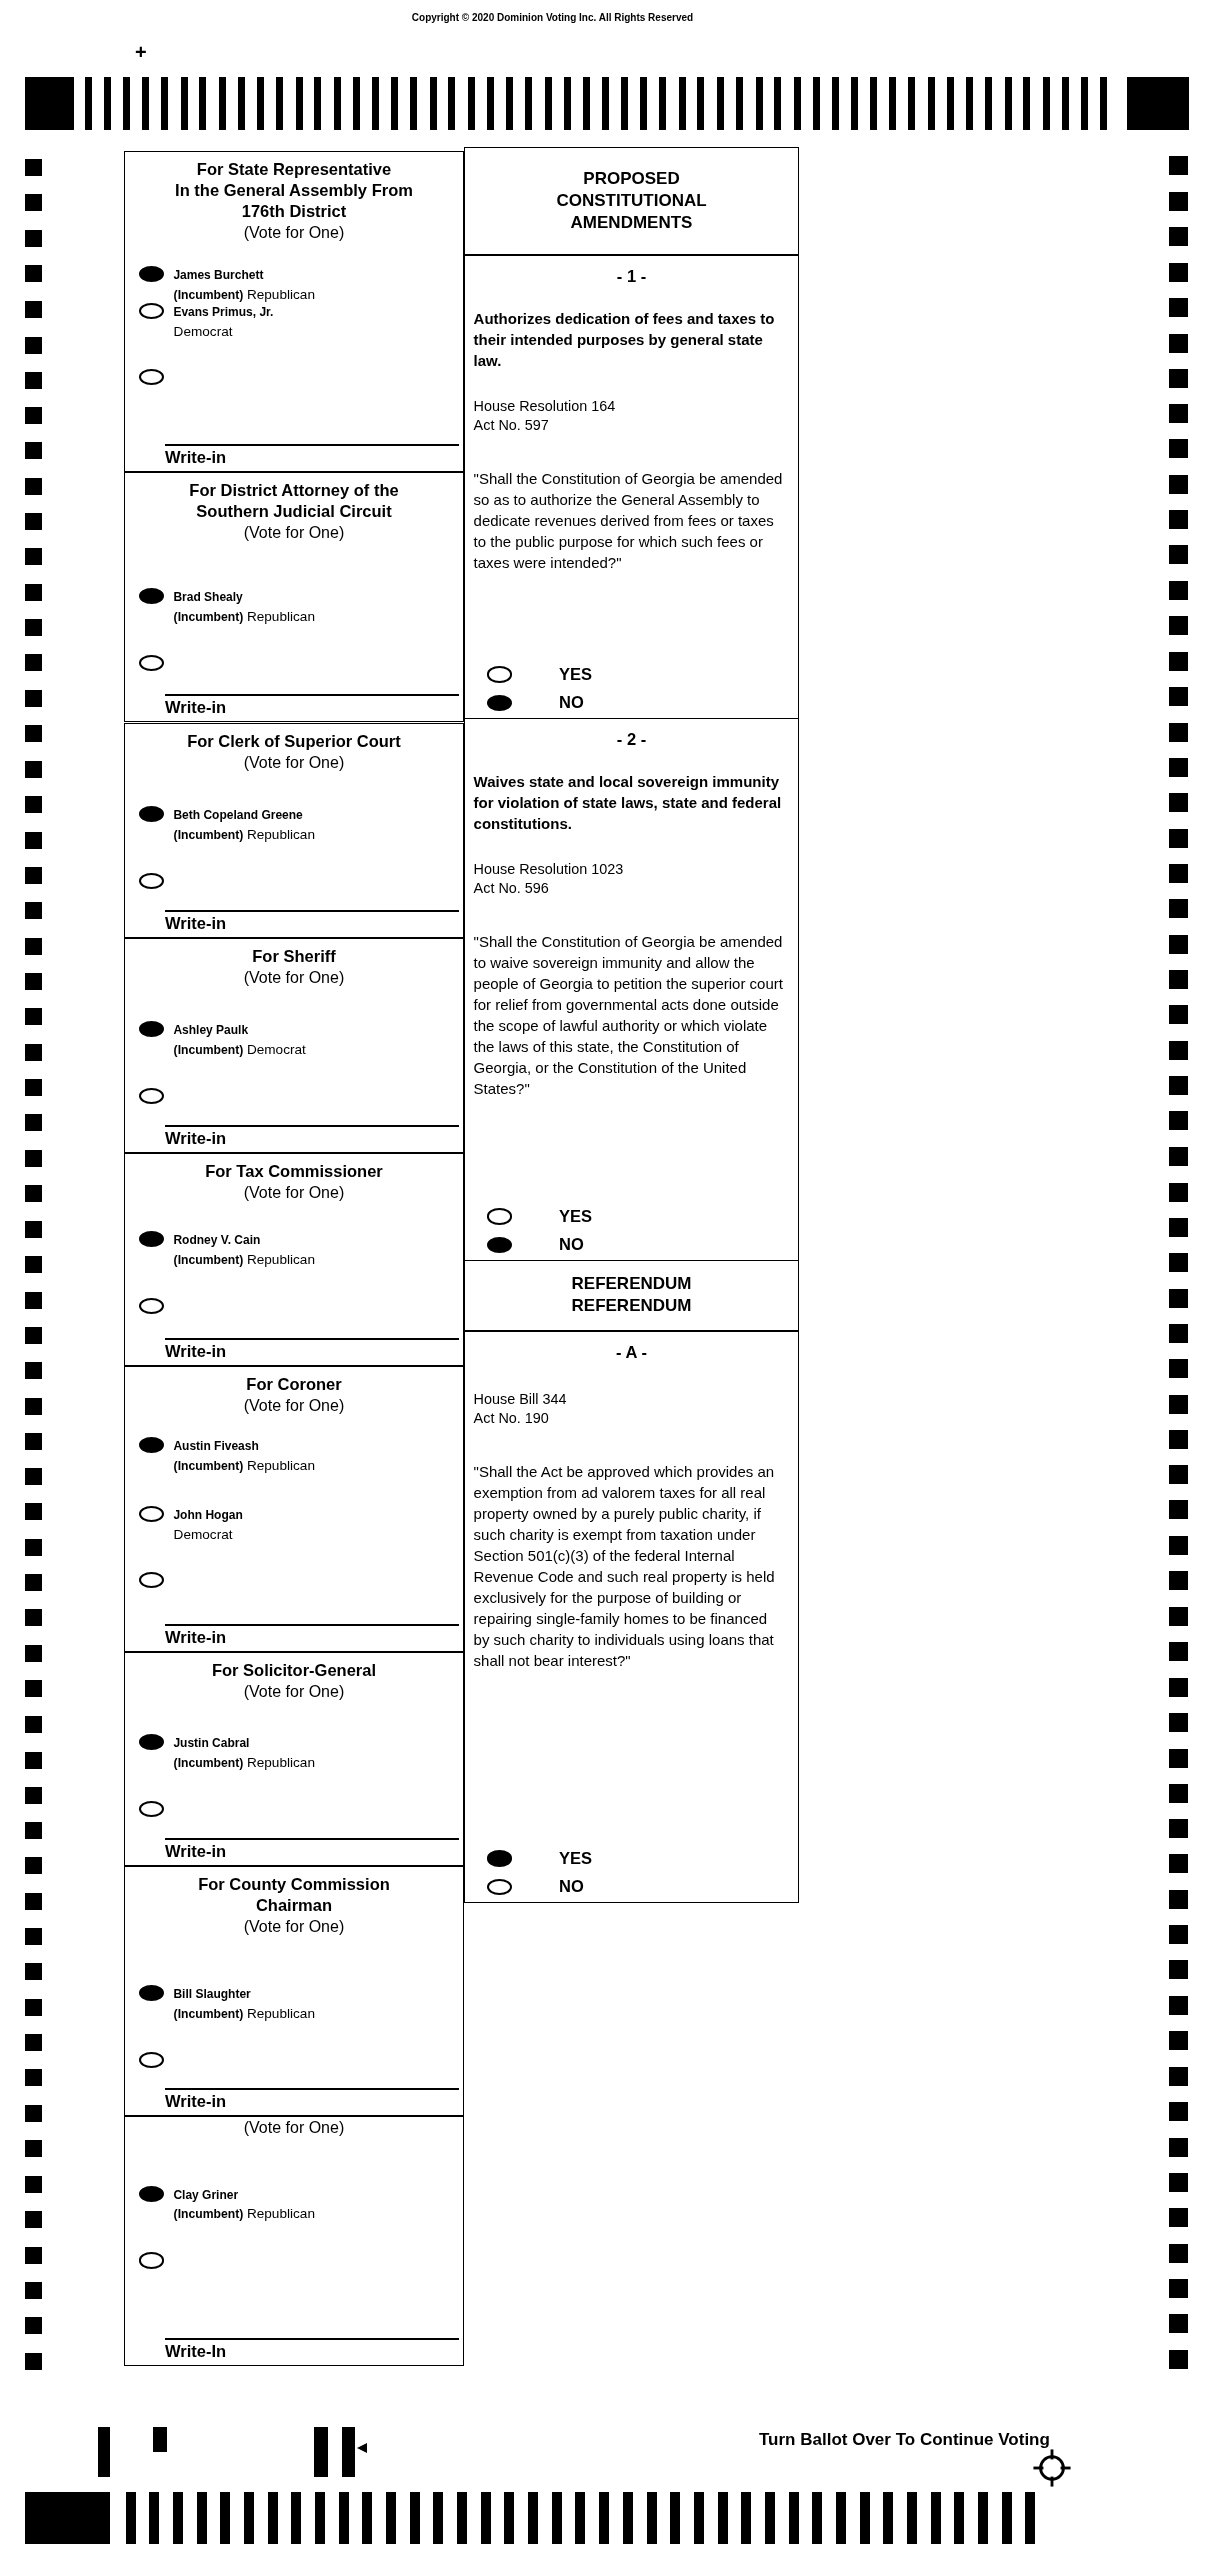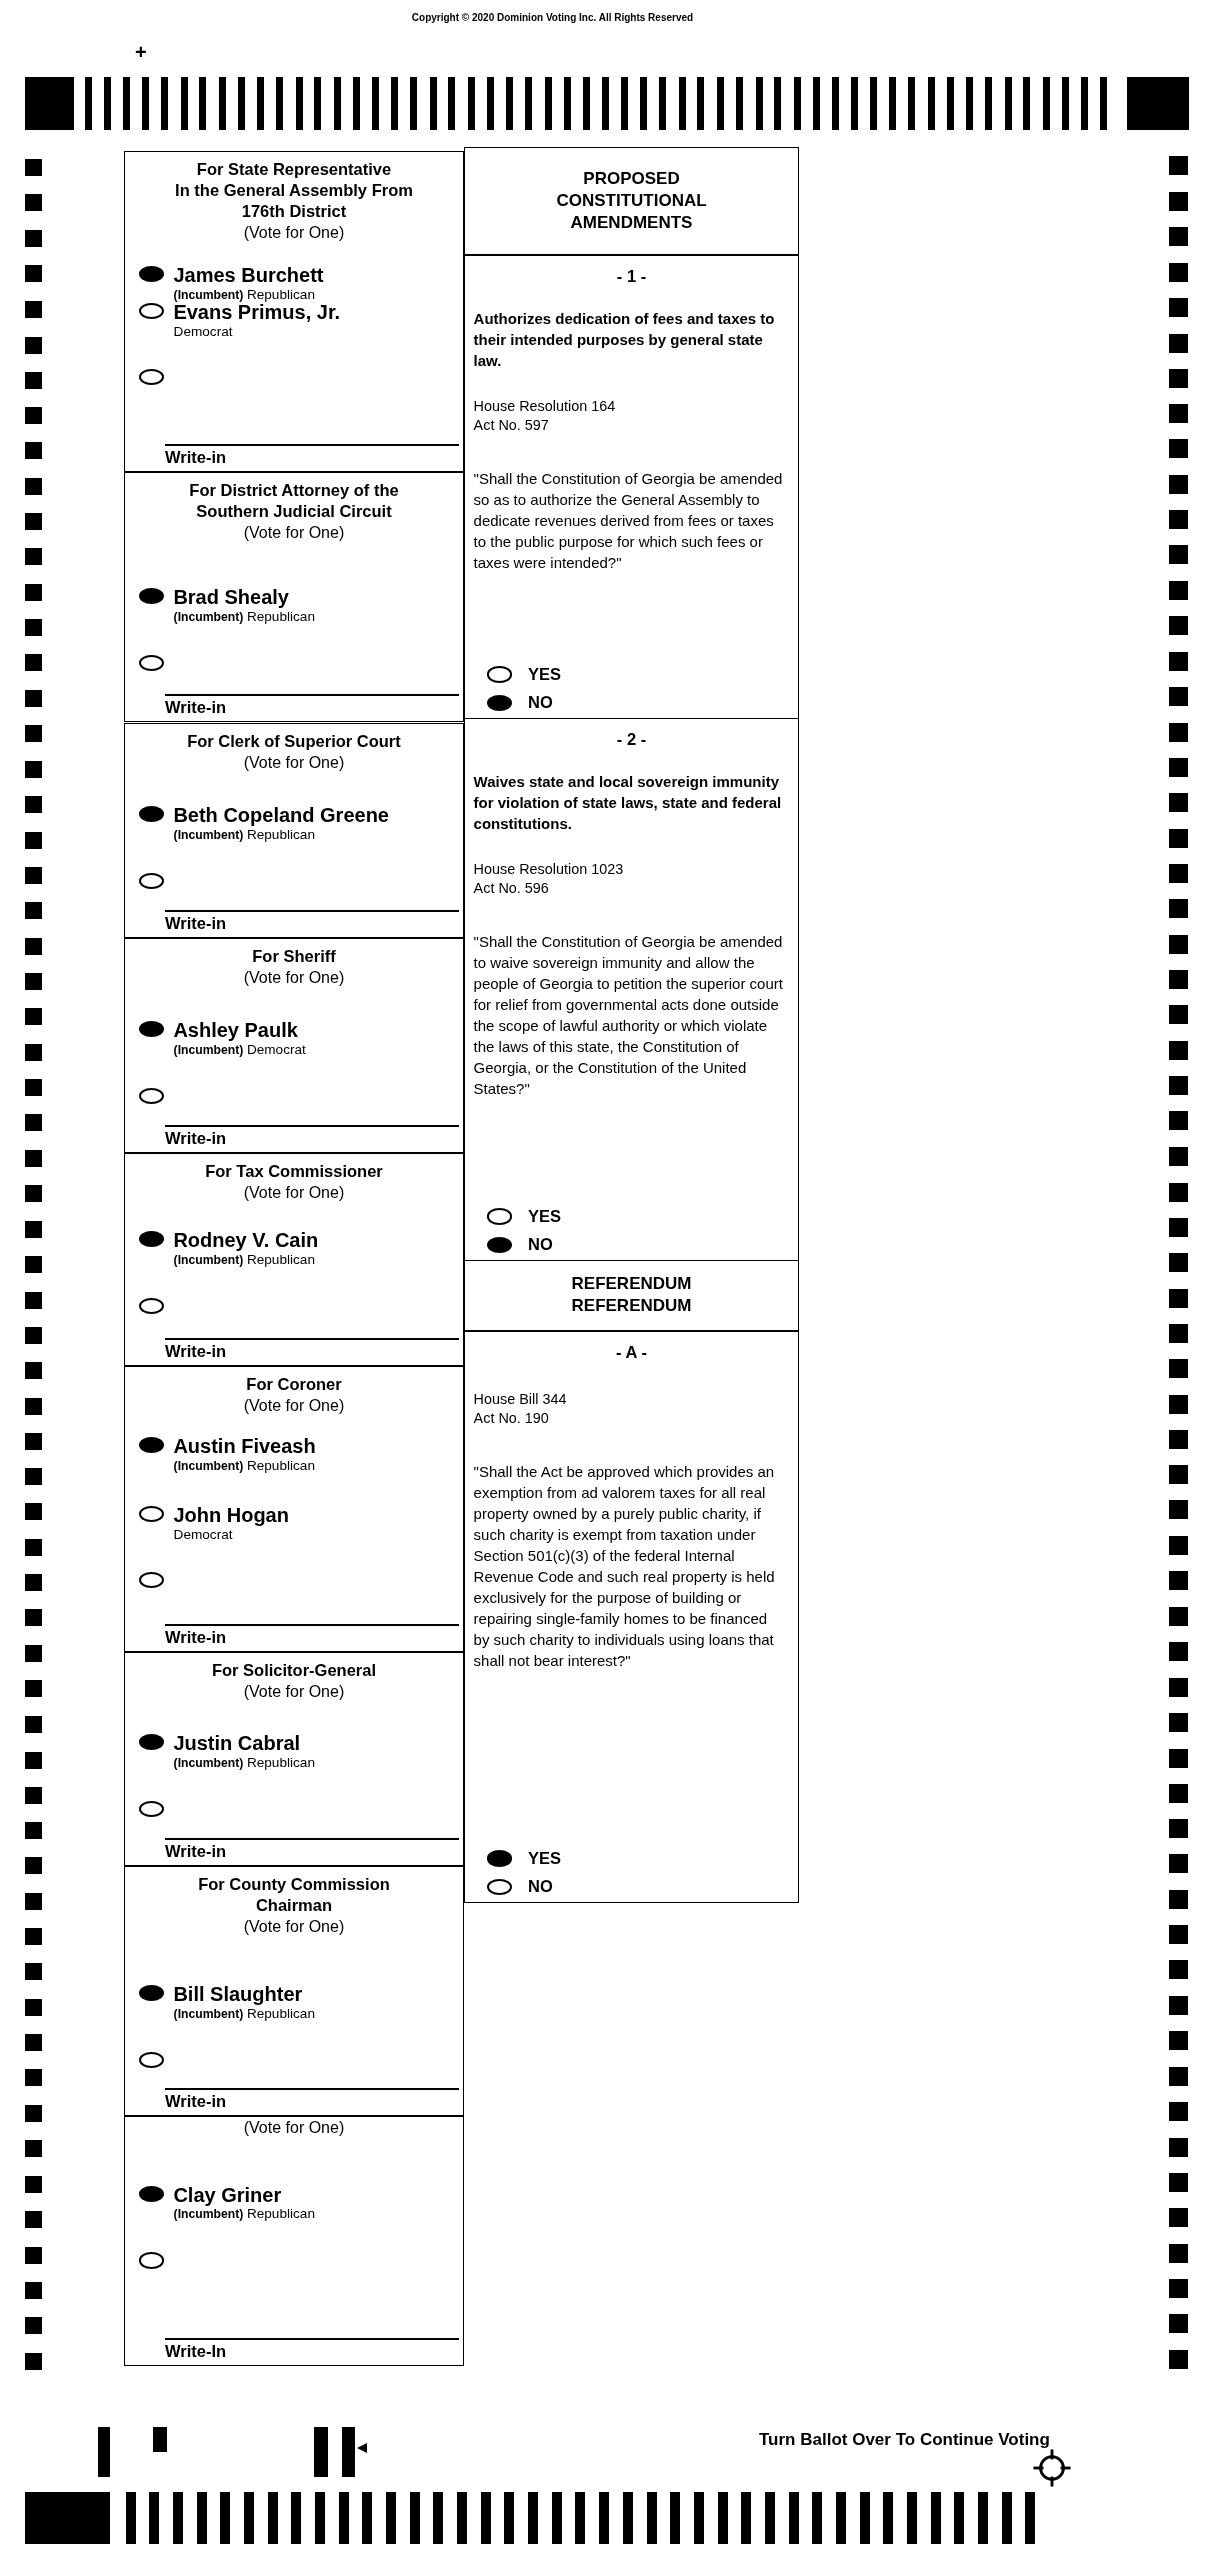--- a/index.html
+++ b/index.html
@@ -13,34 +13,34 @@
   .copyright{position:absolute;left:402px;top:11.5px;width:301px;text-align:center;
     font-size:10px;font-weight:bold;}
   .plusmark{position:absolute;left:135px;top:42px;font-size:20px;font-weight:bold;line-height:20px;}
   .box{position:absolute;border:1.4px solid #000;box-sizing:border-box;background:#fff;}
   .contest-title{font-size:16.5px;font-weight:bold;text-align:center;line-height:21px;padding-top:6.5px;}
   .vote-for{font-size:16px;text-align:center;line-height:21.5px;}
   .cand{margin-left:13.6px;}
   .cand-row{display:flex;align-items:flex-start;}
   .bubble{display:inline-block;width:21.5px;height:12.2px;border:2.2px solid #000;border-radius:50%;flex:none;background:#fff;}
   .bubble.filled{background:#000;}
-  .cand-name{font-size:20px;font-weight:bold;line-height:18px;margin-left:9.3px;}
+  .cand-name{font-size:12px;font-weight:bold;line-height:18px;margin-left:9.3px;}
   .cand-party{margin-left:35px;margin-top:2.9px;font-size:13.6px;line-height:15px;}
   .cand-qualifier{font-weight:bold;font-size:12.2px;margin-right:3.6px;}
   .writein{position:absolute;left:40px;right:4.3px;bottom:3.6px;}
   .wi-line{border-top:2.2px solid #000;margin-bottom:2.2px;}
   .wi-label{font-size:16.5px;font-weight:bold;line-height:19.4px;}
   .col-header{font-weight:bold;font-size:17px;text-align:center;line-height:22px;
     display:flex;flex-direction:column;justify-content:center;}
   .m-num{font-size:16.5px;font-weight:bold;text-align:center;margin-top:10px;line-height:21.5px;}
   .m-summary{font-size:15px;font-weight:bold;line-height:21px;margin:20px 11.5px 0 8.6px;}
   .m-refs{font-size:14.4px;line-height:19.4px;margin:26px 11.5px 0 8.6px;}
   .m-question{font-size:15px;line-height:21px;margin:33px 11.5px 0 8.6px;}
   .m-choices{position:absolute;left:21.5px;bottom:5.7px;}
-  .choice{display:flex;align-items:center;}
+  .choice{display:flex;align-items:center;gap:31px;}
   .choice + .choice{margin-top:9.3px;}
   .choice-label{font-size:16.5px;font-weight:bold;margin-left:16px;}
   .turn-text{position:absolute;left:759px;top:2430px;font-size:17px;font-weight:bold;white-space:nowrap;}
   .arrow-left{position:absolute;left:357px;top:2443px;width:0;height:0;
     border-right:10px solid #000;border-top:5px solid transparent;border-bottom:5px solid transparent;}
   .crosshair{position:absolute;left:1032px;top:2448px;width:40px;height:40px;}
 </style>
 </head>
 <body>
 

